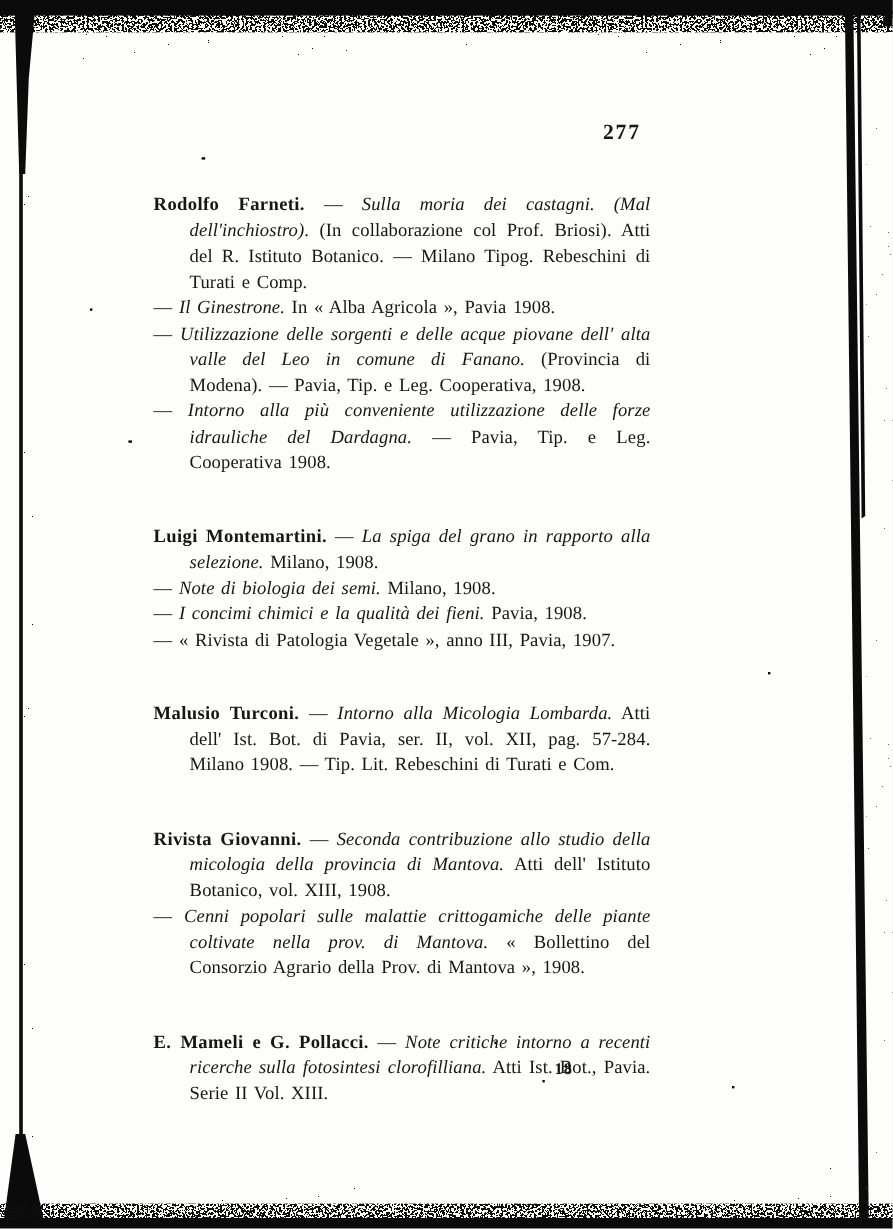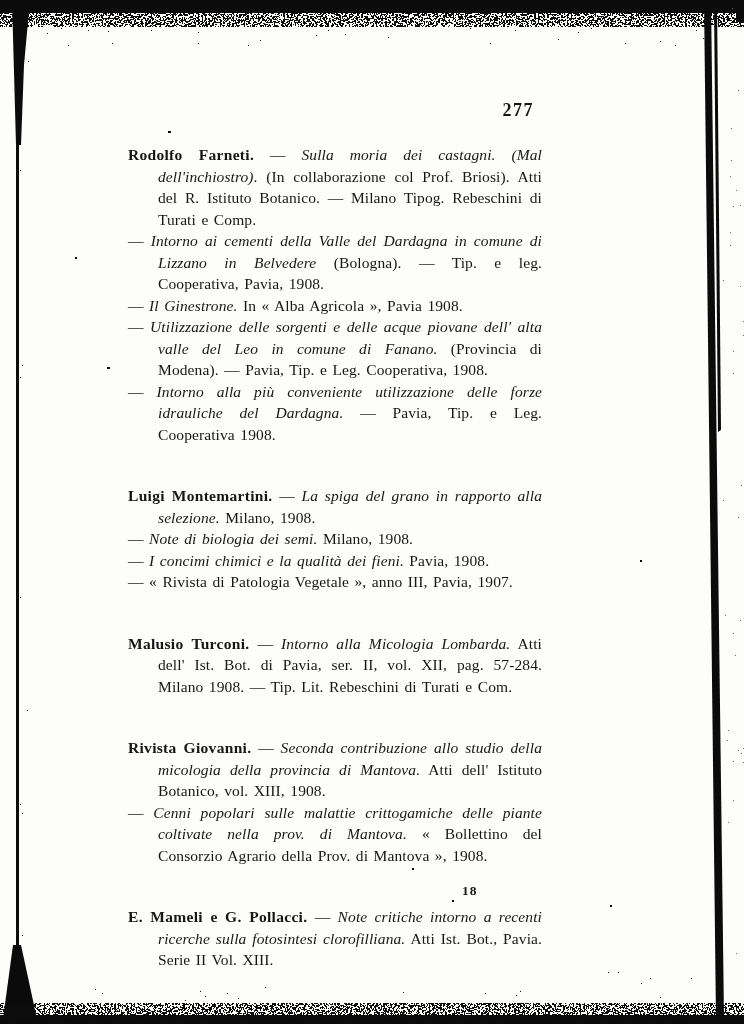--- a/index.html
+++ b/index.html
@@ -15,21 +15,21 @@
     position:absolute;top:100px;left:128px;width:406px;
     text-align:right;font-size:18px;font-weight:bold;letter-spacing:1.5px;
   }
   .content{
     position:absolute;top:144px;left:128px;width:414px;
     font-size:15.5px;line-height:21.5px;text-align:justify;
     word-spacing:1.5px;letter-spacing:0.1px;
   }
   .entry{margin:0;padding-left:30px;text-indent:-30px;}
   .entry.group-start{margin-top:40px;}
-  .entry:first-child{margin-top:0;}
+  .entry:first-child{margin-top:16px;}
   .s-b{font-weight:bold;letter-spacing:0.3px;}
   .s-i{font-style:italic;}
   .signature{
     position:absolute;top:883px;left:462px;width:70px;
     text-align:left;font-size:13.5px;font-weight:bold;letter-spacing:1px;
   }
 </style>
 </head>
 <body>
 
@@ -96,21 +96,20 @@
 
     <g fill="#6b6b6b">
       <rect x="722" y="0" width="22" height="1024" filter="url(#spkSparse)"></rect>
     </g>
   </svg>
 
   <div class="pagenum">277</div>
 
   <div class="content">
       <p class="entry group-start"><span class="s-b">Rodolfo Farneti.</span><span class="s-n"> — </span><span class="s-i">Sulla moria dei castagni. (Mal dell'inchiostro)</span><span class="s-n">. (In collaborazione col Prof. Briosi). Atti del R. Istituto Botanico. — Milano Tipog. Rebeschini di Turati e Comp.</span></p>
-      <p class="entry"><span class="s-n">— </span><span class="s-i">Intorno ai cementi della Valle del Dardagna in comune di Lizzano in Belvedere</span><span class="s-n"> (Bologna). — Tip. e leg. Cooperativa, Pavia, 1908.</span></p>
       <p class="entry"><span class="s-n">— </span><span class="s-i">Il Ginestrone.</span><span class="s-n"> In « Alba Agricola », Pavia 1908.</span></p>
       <p class="entry"><span class="s-n">— </span><span class="s-i">Utilizzazione delle sorgenti e delle acque piovane dell' alta valle del Leo in comune di Fanano.</span><span class="s-n"> (Provincia di Modena). — Pavia, Tip. e Leg. Cooperativa, 1908.</span></p>
       <p class="entry"><span class="s-n">— </span><span class="s-i">Intorno alla più conveniente utilizzazione delle forze idrauliche del Dardagna.</span><span class="s-n"> — Pavia, Tip. e Leg. Cooperativa 1908.</span></p>
       <p class="entry group-start"><span class="s-b">Luigi Montemartini.</span><span class="s-n"> — </span><span class="s-i">La spiga del grano in rapporto alla selezione.</span><span class="s-n"> Milano, 1908.</span></p>
       <p class="entry"><span class="s-n">— </span><span class="s-i">Note di biologia dei semi.</span><span class="s-n"> Milano, 1908.</span></p>
       <p class="entry"><span class="s-n">— </span><span class="s-i">I concimi chimici e la qualità dei fieni.</span><span class="s-n"> Pavia, 1908.</span></p>
       <p class="entry"><span class="s-n">— « Rivista di Patologia Vegetale », anno III, Pavia, 1907.</span></p>
       <p class="entry group-start"><span class="s-b">Malusio Turconi.</span><span class="s-n"> — </span><span class="s-i">Intorno alla Micologia Lombarda.</span><span class="s-n"> Atti dell' Ist. Bot. di Pavia, ser. II, vol. XII, pag. 57-284. Milano 1908. — Tip. Lit. Rebeschini di Turati e Com.</span></p>
       <p class="entry group-start"><span class="s-b">Rivista Giovanni.</span><span class="s-n"> — </span><span class="s-i">Seconda contribuzione allo studio della micologia della provincia di Mantova.</span><span class="s-n"> Atti dell' Istituto Botanico, vol. XIII, 1908.</span></p>
       <p class="entry"><span class="s-n">— </span><span class="s-i">Cenni popolari sulle malattie crittogamiche delle piante coltivate nella prov. di Mantova.</span><span class="s-n"> « Bollettino del Consorzio Agrario della Prov. di Mantova », 1908.</span></p>

